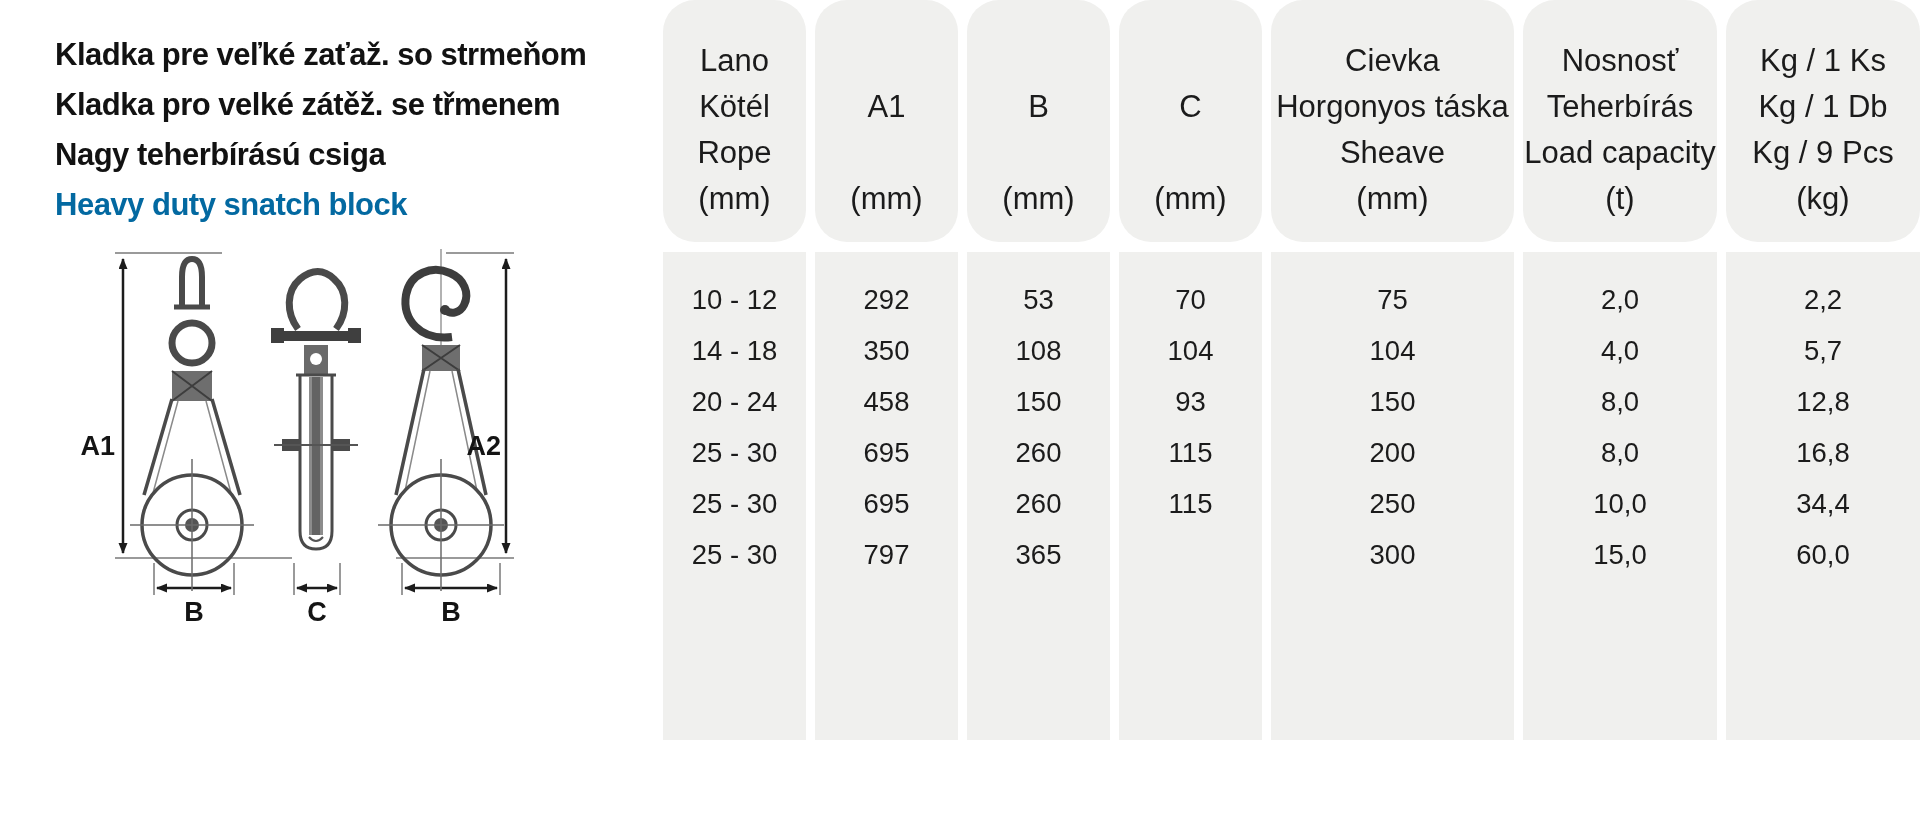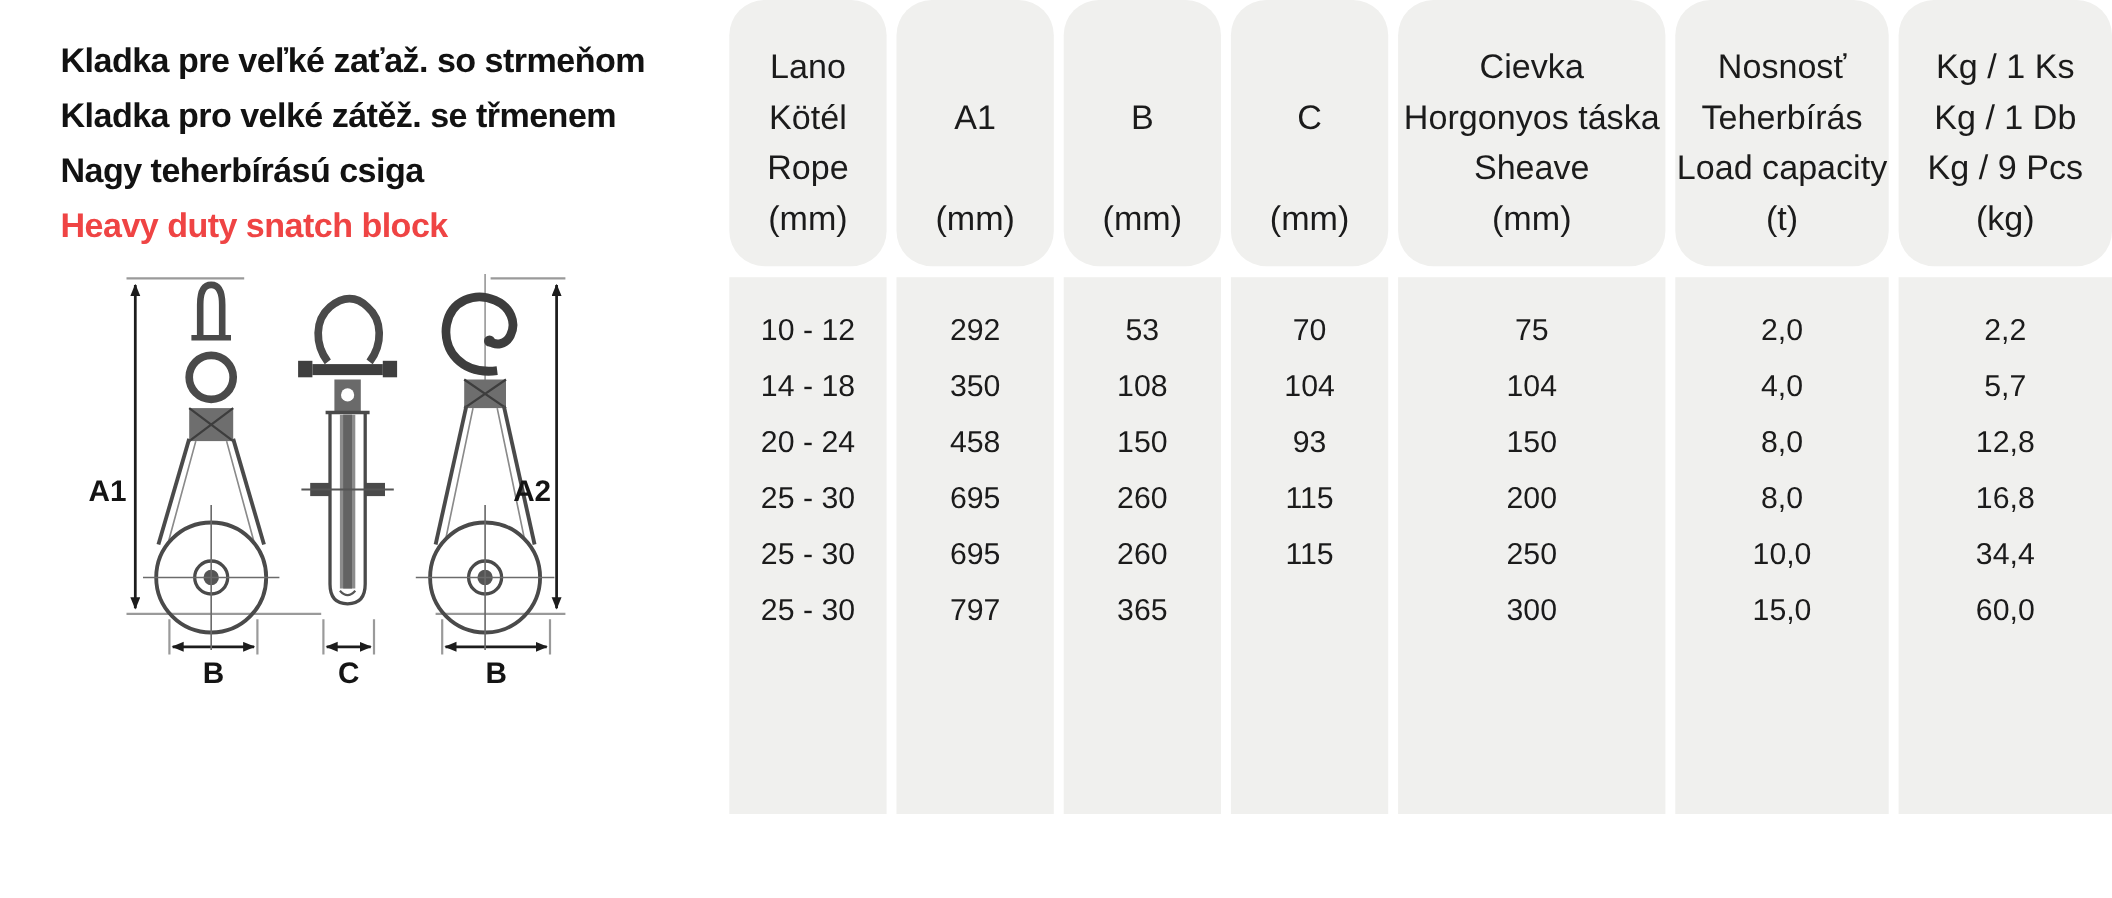--- a/index.html
+++ b/index.html
@@ -5,21 +5,21 @@
   html,body{margin:0;padding:0;}
   .page{
     position:relative;width:1920px;height:740px;background:#ffffff;
     font-family:"Liberation Sans",sans-serif;color:#1b1b1b;overflow:hidden;
   }
   
   .left-panel{position:absolute;left:0;top:0;width:663px;height:816px;background:#fff;}
   .titles{position:absolute;left:55px;top:30px;}
   .title-line{display:block;height:50px;line-height:50px;font-weight:bold;
     font-size:31px;letter-spacing:-0.5px;color:#121212;white-space:nowrap;}
-  .title-line.muted{color:#ef4444;}
+  .title-line.muted{color:#0369a1;}
   
   .diagram{position:absolute;left:60px;top:243px;filter:blur(0.5px);}
   .dimtext{font-family:"Liberation Sans",sans-serif;font-weight:bold;font-size:27px;fill:#141414;}
   
   .logo{position:absolute;left:46px;top:748px;width:220px;height:90px;}
   .logo-text{font-weight:bold;font-size:60px;line-height:60px;letter-spacing:5px;color:#131313;}
   .logo-slash{position:absolute;left:140px;top:-8px;width:4px;height:82px;
     background:#e4262c;transform:rotate(16deg);border-radius:2px;}
   .logo-reg{position:absolute;left:169px;top:2px;font-size:15px;color:#222;}
   

